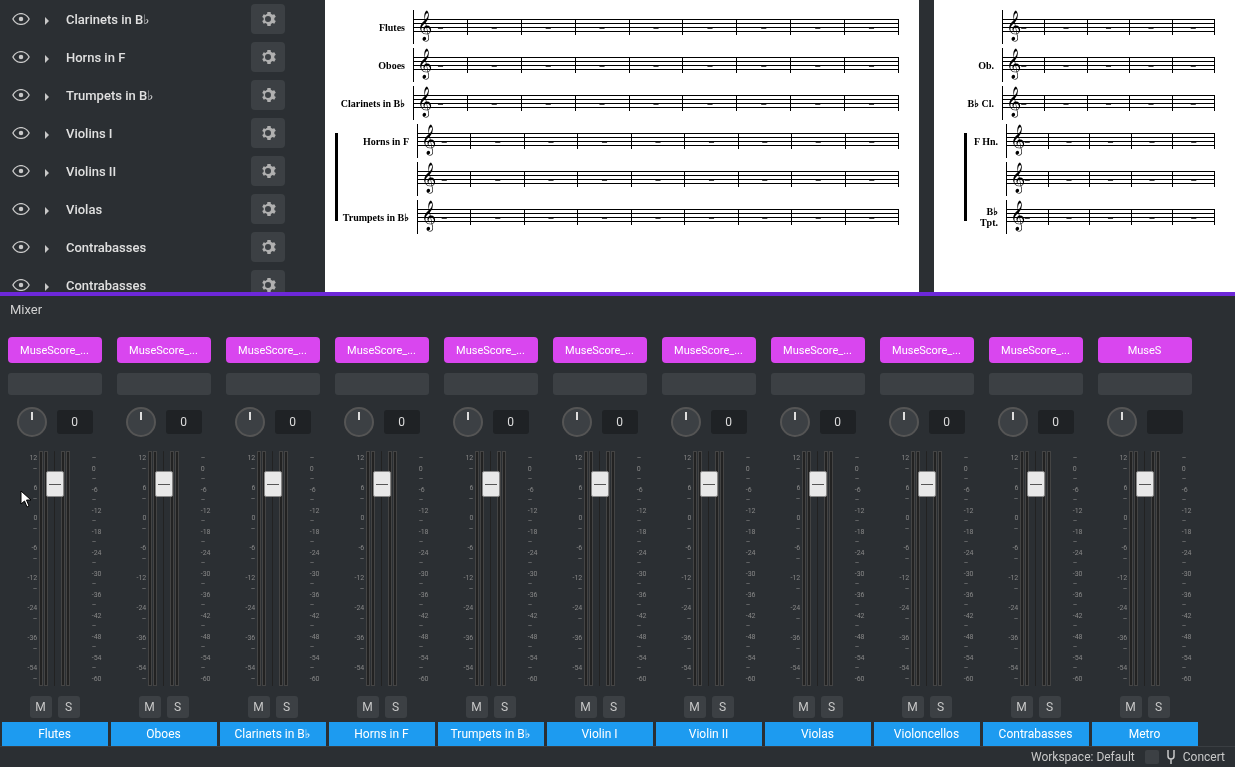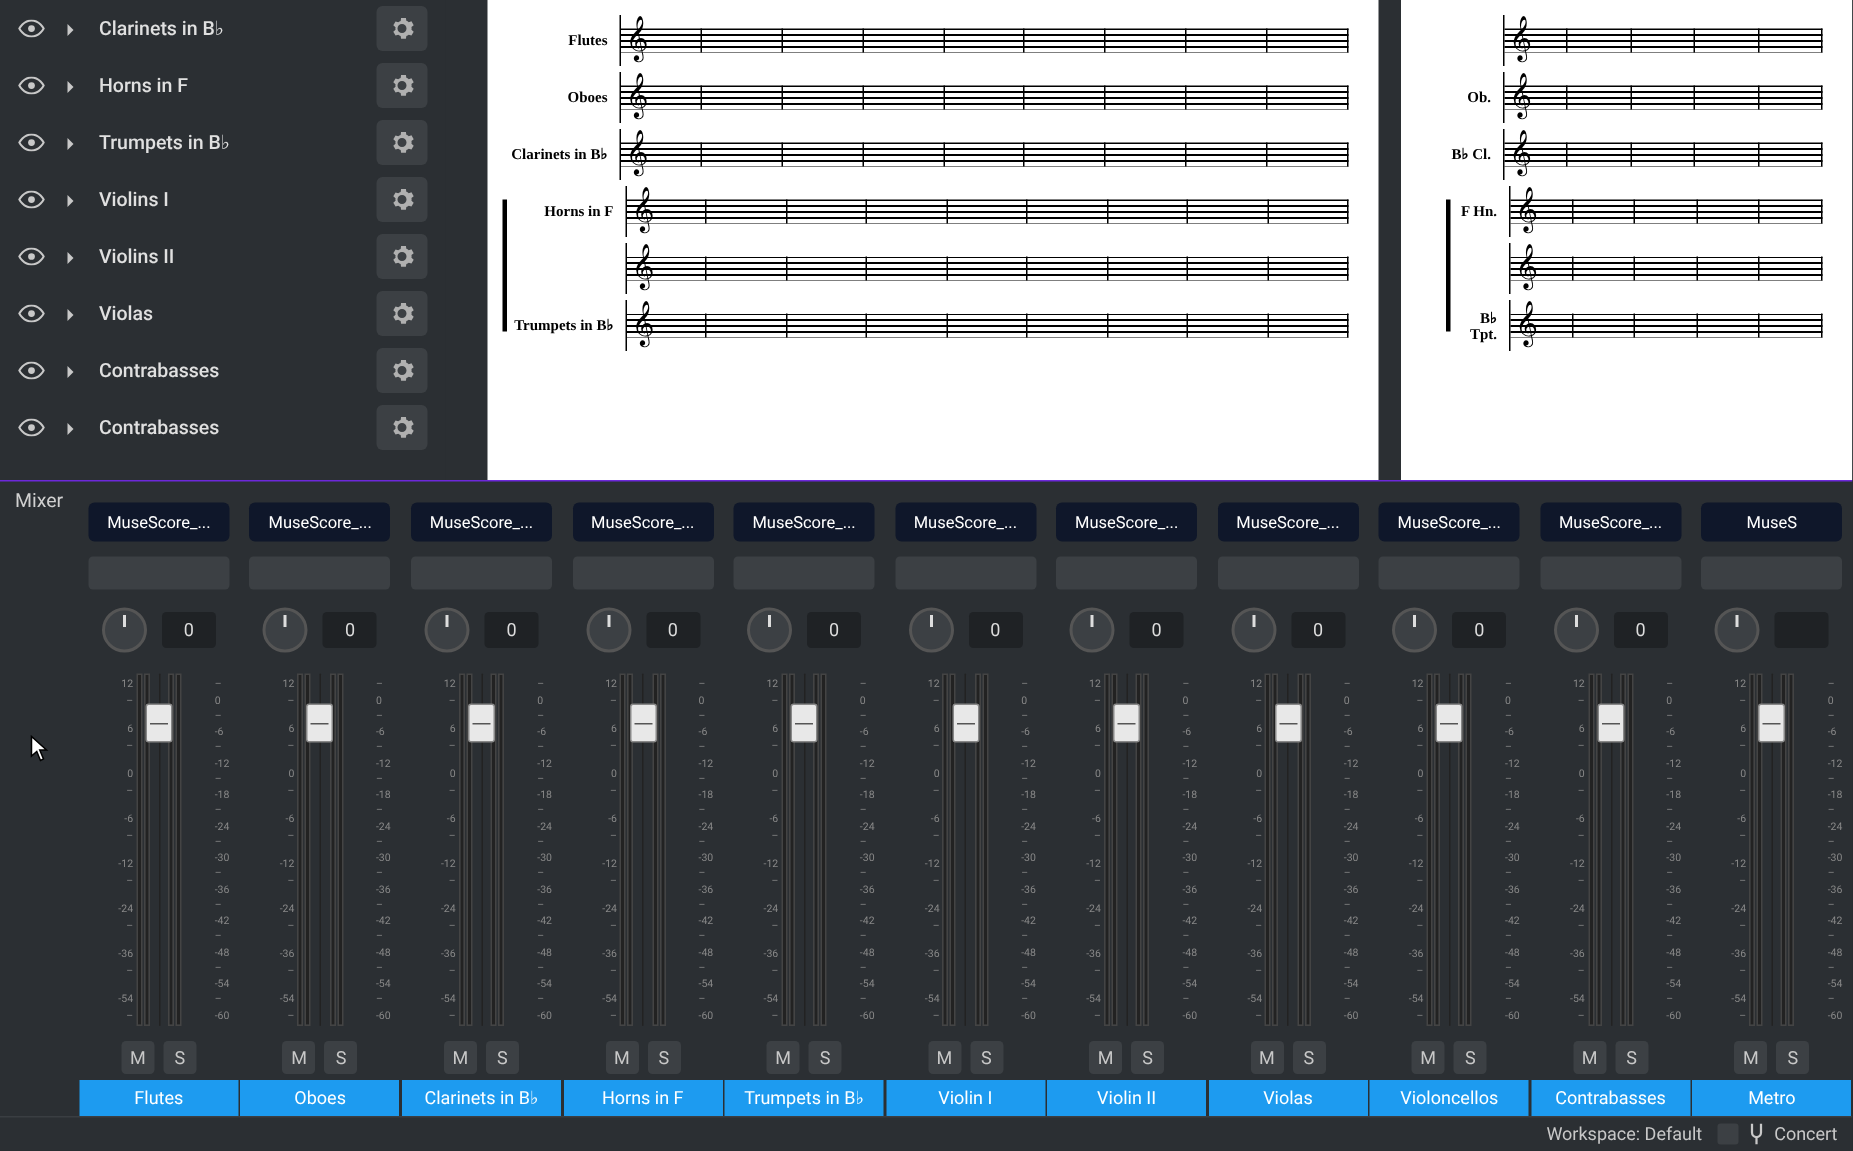--- a/index.html
+++ b/index.html
@@ -105,22 +105,22 @@
   top: 9px;
   bottom: 13px;
   width: 3px;
   background: #000;
 }
 
 .mixer-panel {
   flex: 1;
   background: #2b2f33;
   display: flex;
-  flex-direction: row;
-  border-top: 1px solid #6d28d9;
+  flex-direction: column;
+  border-top: 4px solid #6d28d9;
 }
 .mixer-title {
   padding: 6px 10px;
   font-size: 13px;
   color: #d0d0d0;
 }
 .mixer-body { flex: 1; display: flex; overflow: hidden; }
 .mixer-labels {
   width: 95px;
   display: flex;
@@ -138,21 +138,21 @@
 .channel {
   width: 109px;
   display: flex;
   flex-direction: column;
   align-items: center;
   padding: 14px 0 0 0;
 }
 .sound-btn {
   width: 94px;
   height: 26px;
-  background: #0f172a;
+  background: #d946ef;
   color: #fff;
   border-radius: 4px;
   font-size: 11px;
   display: flex;
   align-items: center;
   justify-content: center;
   overflow: hidden;
   white-space: nowrap;
   margin-bottom: 10px;
   cursor: pointer;

